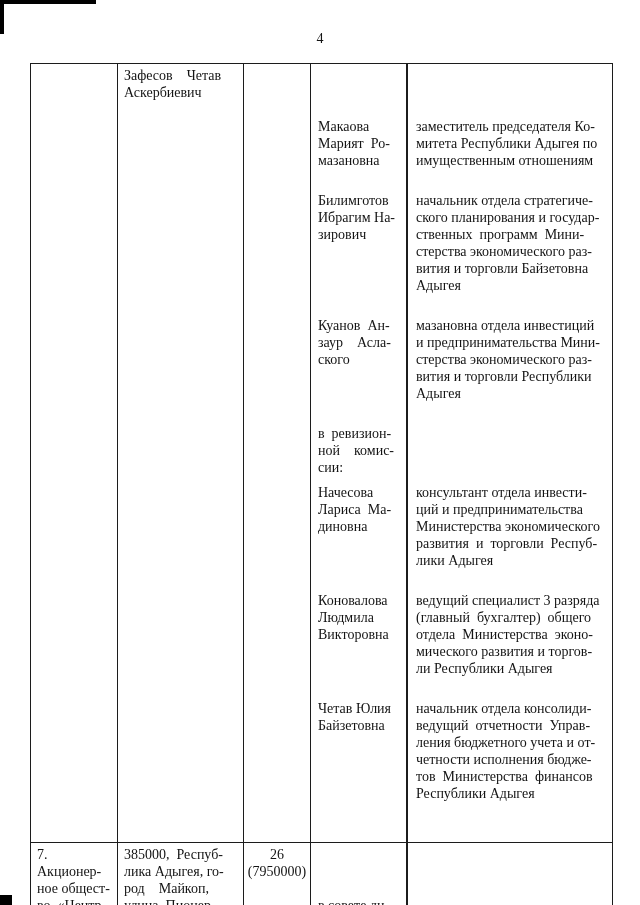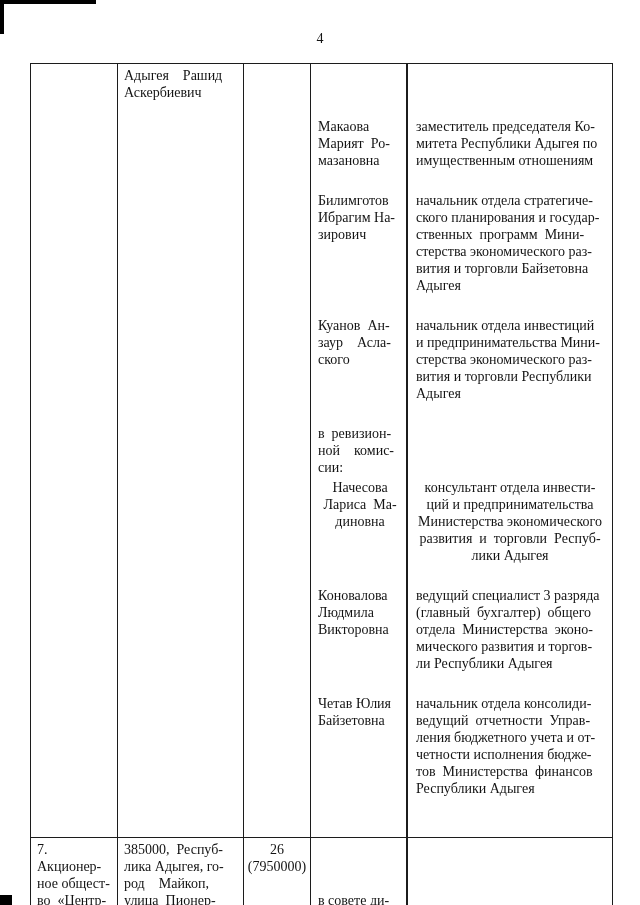--- a/index.html
+++ b/index.html
@@ -53,21 +53,21 @@
     padding:3px 4px 0 7px;
     white-space:pre-wrap;
   }
   .edesc{
     padding:3px 8px 0 10px;
     white-space:pre-wrap;
   }
   .r1 .egrid{padding-bottom:6px;}
   .r2 .egrid{padding-bottom:8px;}
   .gap{margin-top:20px;}
-  .gap-sm{text-align:center;}
+  .gap-sm{margin-top:5px;}
   
   .artifact{position:absolute;background:#000;}
   .art-top-h{left:0;top:0;width:96px;height:4px;}
   .art-top-v{left:0;top:0;width:4px;height:34px;}
   .art-bottom{left:0;bottom:0;width:12px;height:10px;}
 </style>
 </head>
 <body>
 
 <div class="page">
@@ -83,21 +83,21 @@
       <col style="width:87px">
       <col style="width:126px">
       <col style="width:67px">
       <col style="width:95px">
       <col style="width:207px">
     </colgroup>
 
     <tbody>
         <tr class="r1">
       <td class="c1"></td>
-      <td class="c2">Адыгея    Рашид
+      <td class="c2">Зафесов    Четав
 Аскербиевич</td>
       <td class="c3"></td>
       <td class="c45" colspan="2">
         <span class="vline"></span>
         <div class="egrid">
 
           <div class="ename">Макаова
 Марият  Ро-
 мазановна</div>
           <div class="edesc">заместитель председателя Ко-
@@ -110,21 +110,21 @@
           <div class="edesc gap">начальник отдела стратегиче-
 ского планирования и государ-
 ственных  программ  Мини-
 стерства экономического раз-
 вития и торговли Байзетовна
 Адыгея</div>
 
           <div class="ename gap">Куанов  Ан-
 заур    Асла-
 ского</div>
-          <div class="edesc gap">начальник отдела инвестиций
+          <div class="edesc gap">мазановна отдела инвестиций
 и предпринимательства Мини-
 стерства экономического раз-
 вития и торговли Республики
 Адыгея</div>
 
           <div class="ename gap">в  ревизион-
 ной    комис-
 сии:</div>
           <div class="edesc gap"></div>
 

